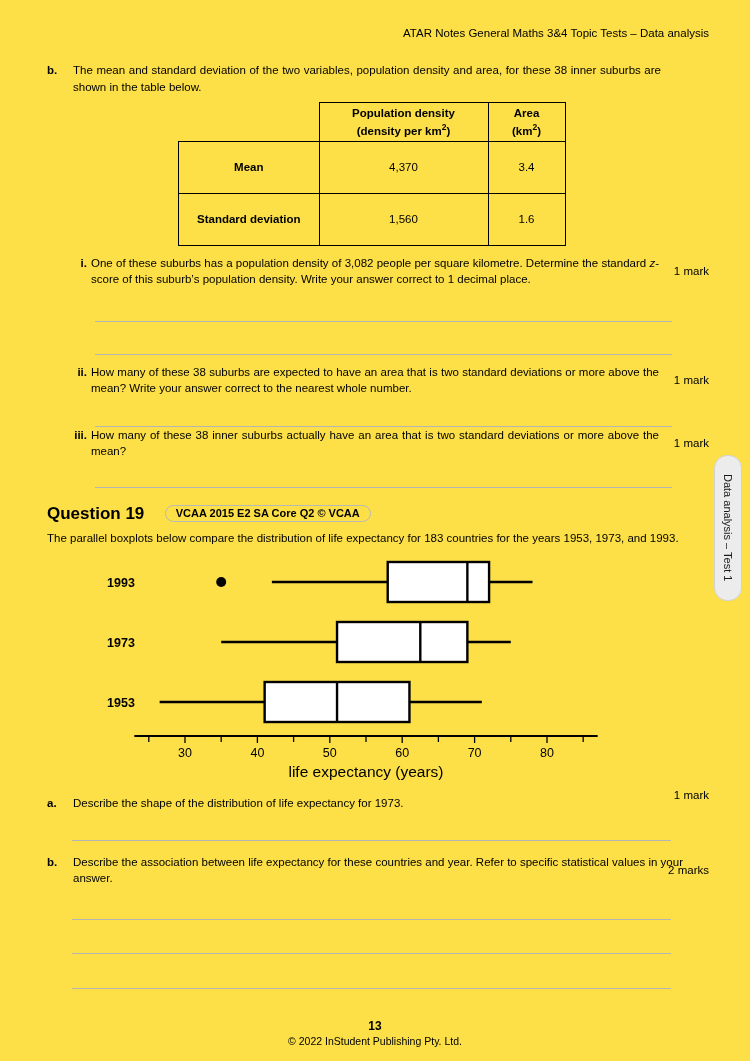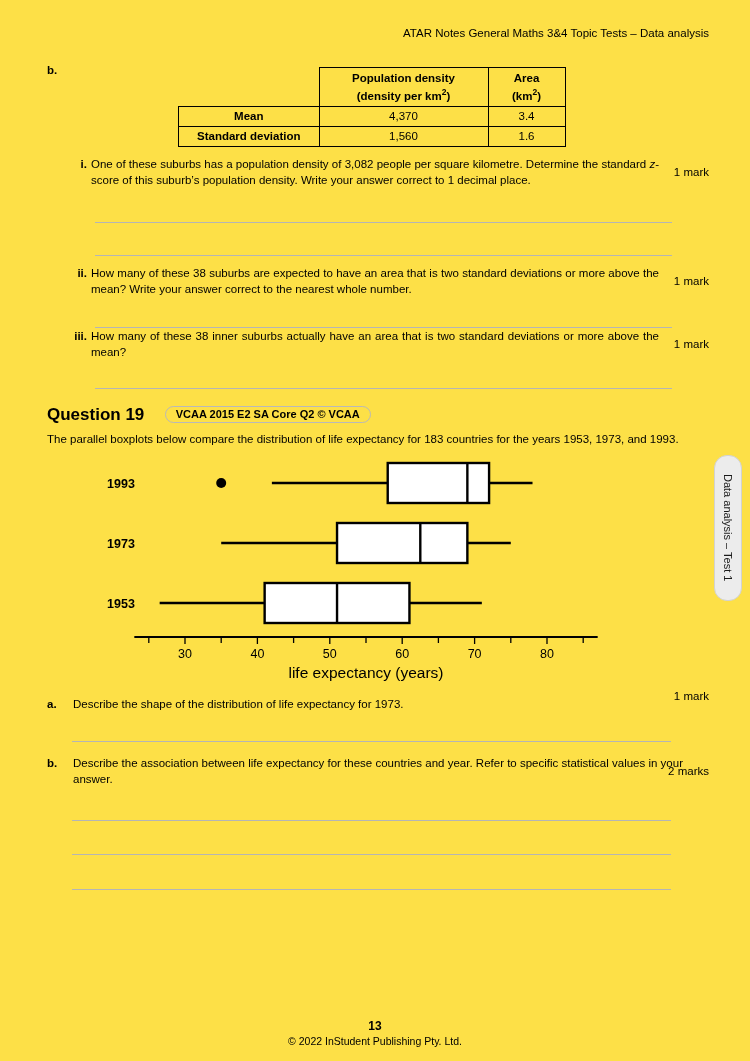--- a/index.html
+++ b/index.html
@@ -16,21 +16,21 @@
   .q-label { position:absolute; left:0; top:0; font-weight:bold; }
   .part-b { padding-left:26px; margin-top:2px; }
   .part-b-text { max-width:588px; }
 
   table.stats {
     border-collapse:collapse; margin:7px 0 0 131px; font-size:11.5px;
   }
   table.stats th, table.stats td { border:1px solid #000; }
   table.stats th.blank { border:none; }
   th.hdr { font-weight:bold; text-align:center; padding:3px 6px; line-height:14px; }
-  td.cell { text-align:center; height:19px; padding:0 4px; }
+  td.cell { text-align:center; height:19px; padding:16px 4px; }
   td.rowlabel { font-weight:bold; text-align:center; }
   .col-label { width:138px; } .col-pd { width:156px; } .col-area { width:64px; }
   sup { font-size:8.5px; }
 
   .subq { position:relative; margin-left:44px; width:568px; font-size:11.5px;
           line-height:16.5px; text-align:justify; }
   .subq .q-label { left:-22px; width:18px; text-align:right; }
   .marks { position:absolute; right:-50px; bottom:8px; font-size:11.5px; text-align:right; }
 
   .answer-line { border-top:1px solid #b5b5b5; height:0; }
@@ -80,20 +80,21 @@
 <body>
 
 <div class="page">
 
   <div class="header-line">ATAR Notes General Maths 3&amp;4 Topic Tests – Data analysis</div>
 
   <div class="content">
 
     <div class="para part-b">
       <span class="q-label">b.</span>
+      <div class="part-b-text">The mean and standard deviation of the two variables, population density and area, for these 38 inner suburbs are shown in the table below.</div>
     </div>
 
     <table class="stats">
       <tbody>
           <tr>
         <th class="blank col-label"></th>
         <th class="hdr col-pd">
           <div>Population density</div>
           <div><span>(density per km</span><sup>2</sup><span>)</span></div>
         </th>

